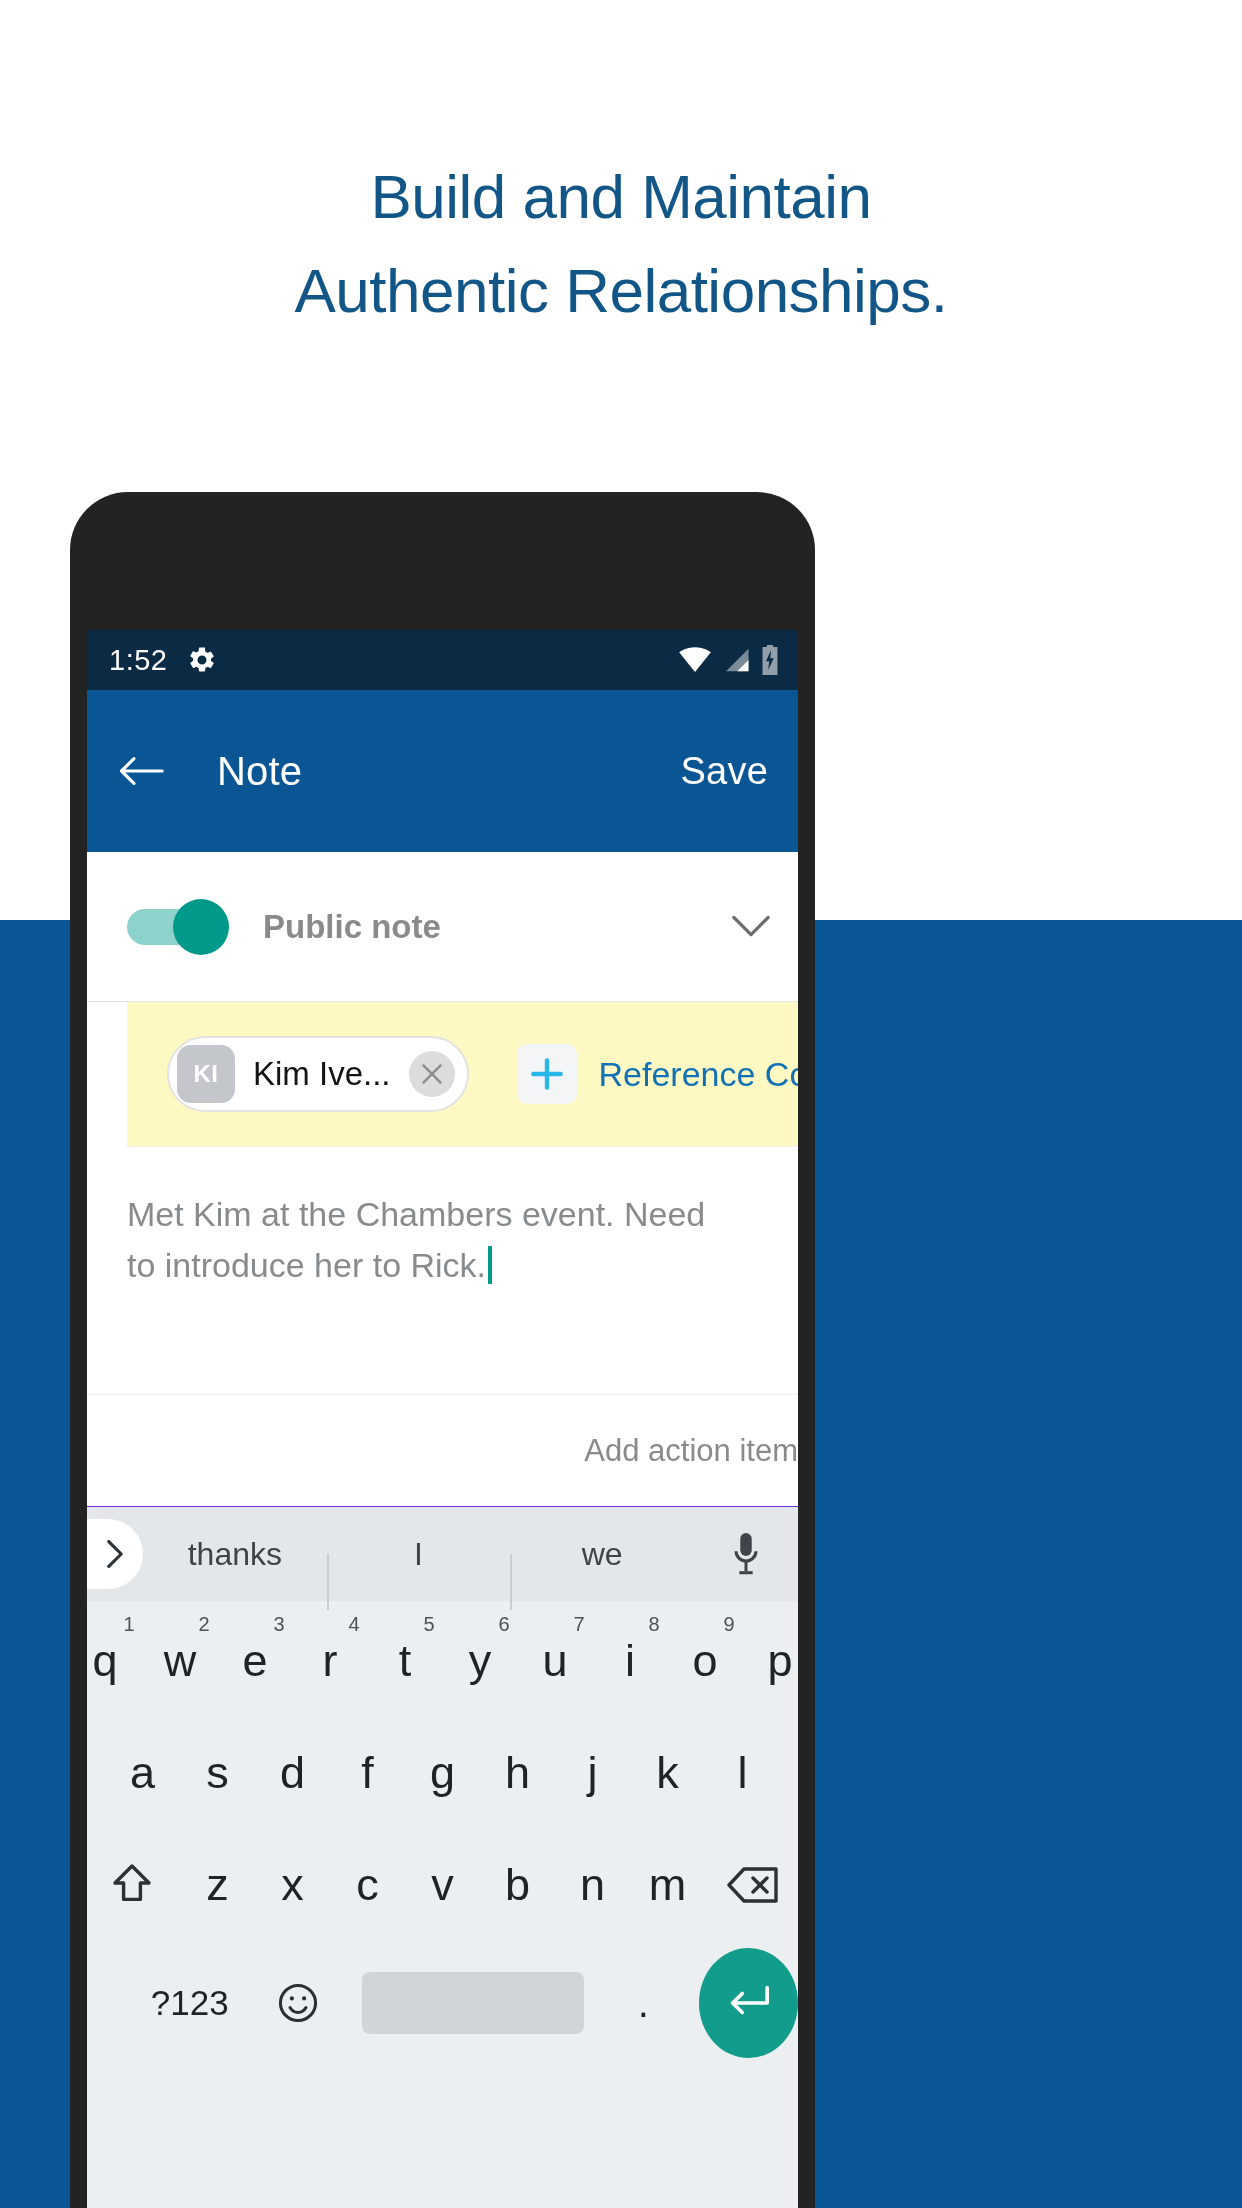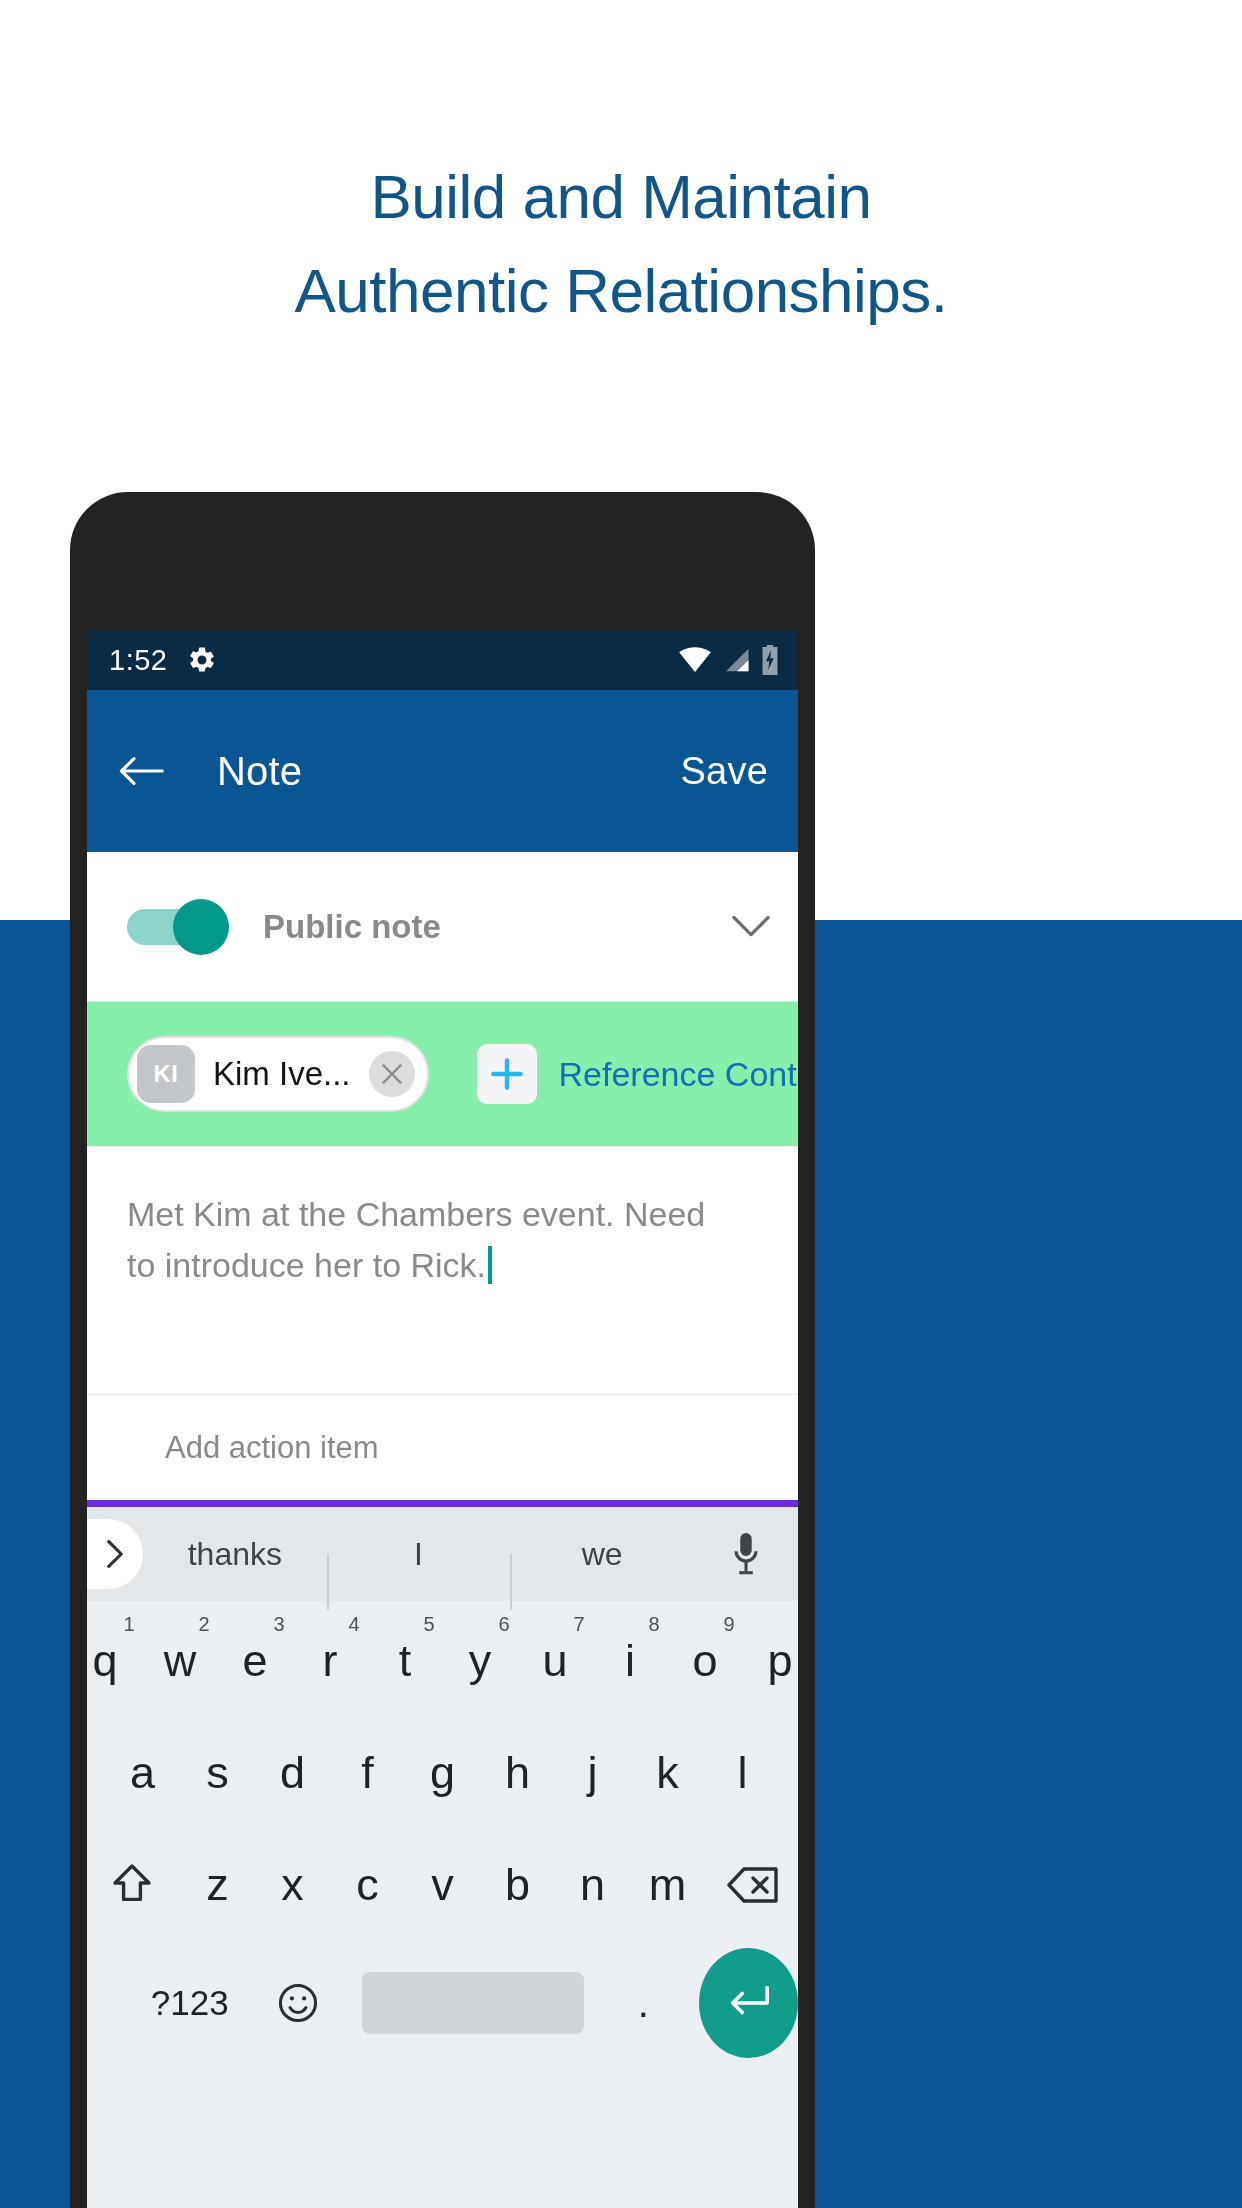--- a/index.html
+++ b/index.html
@@ -84,24 +84,25 @@
   .toggle .thumb {
     position: absolute; left: 46px; top: 0; width: 56px; height: 56px;
     margin-top: -6px;
     background: #00998a; border-radius: 50%;
   }
   .public-label { margin-left: 34px; font-size: 33px; color: #8a8a8a; font-weight: bold; }
   .row-public .chev { margin-left: auto; display: flex; align-items: center; color: #6d6d6d; }
 
   
   .row-chip {
-    height: 145px; background: #86efac;
+    height: 145px; background: #fef9c3;
     display: flex; align-items: center;
     padding: 0 28px 0 40px;
     border-bottom: 1px solid #ededed;
+    margin-left: 40px;
   }
   .chip {
     display: flex; align-items: center;
     height: 76px; border: 2px solid #e2e2e2; border-radius: 38px;
     padding: 0 12px 0 8px; background: #fff;
   }
   .chip-avatar {
     width: 58px; height: 58px; border-radius: 14px; background: #c3c7cc;
     color: #fff; font-size: 24px; font-weight: bold;
     display: flex; align-items: center; justify-content: center;
@@ -133,21 +134,22 @@
   .caret {
     display: inline-block; width: 4px; height: 38px;
     background: #00998a; vertical-align: -7px; margin-left: 2px;
   }
 
   
   .row-action {
     height: 112px; background: #fff;
     display: flex; align-items: center;
     padding-left: 78px;
-    border-bottom: 7px solid #6d28d9;
+    border-bottom: 1px solid #6d28d9;
+    justify-content: flex-end;
   }
   .action-label { font-size: 31px; color: #8a8a8a; }
 
   
   .keyboard { background: #eceff1; height: 100%; }
   .kb-suggest {
     height: 94px; background: #e4e7e9;
     display: flex; align-items: center; position: relative;
   }
   .kb-expand {

